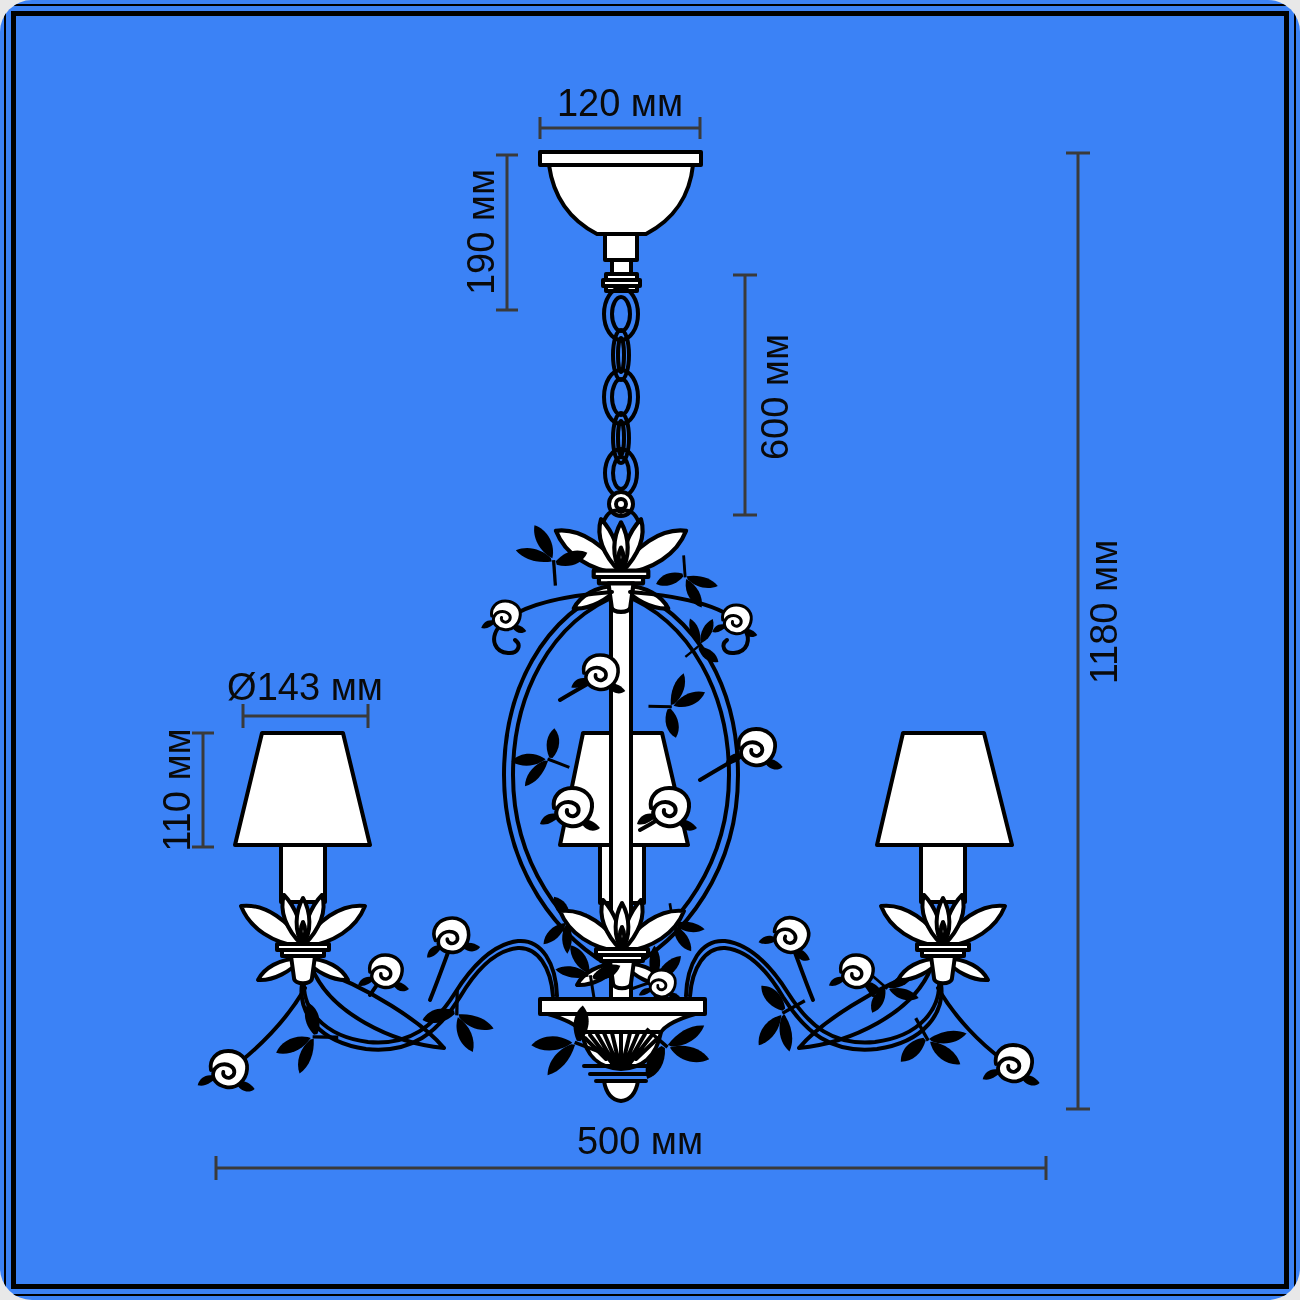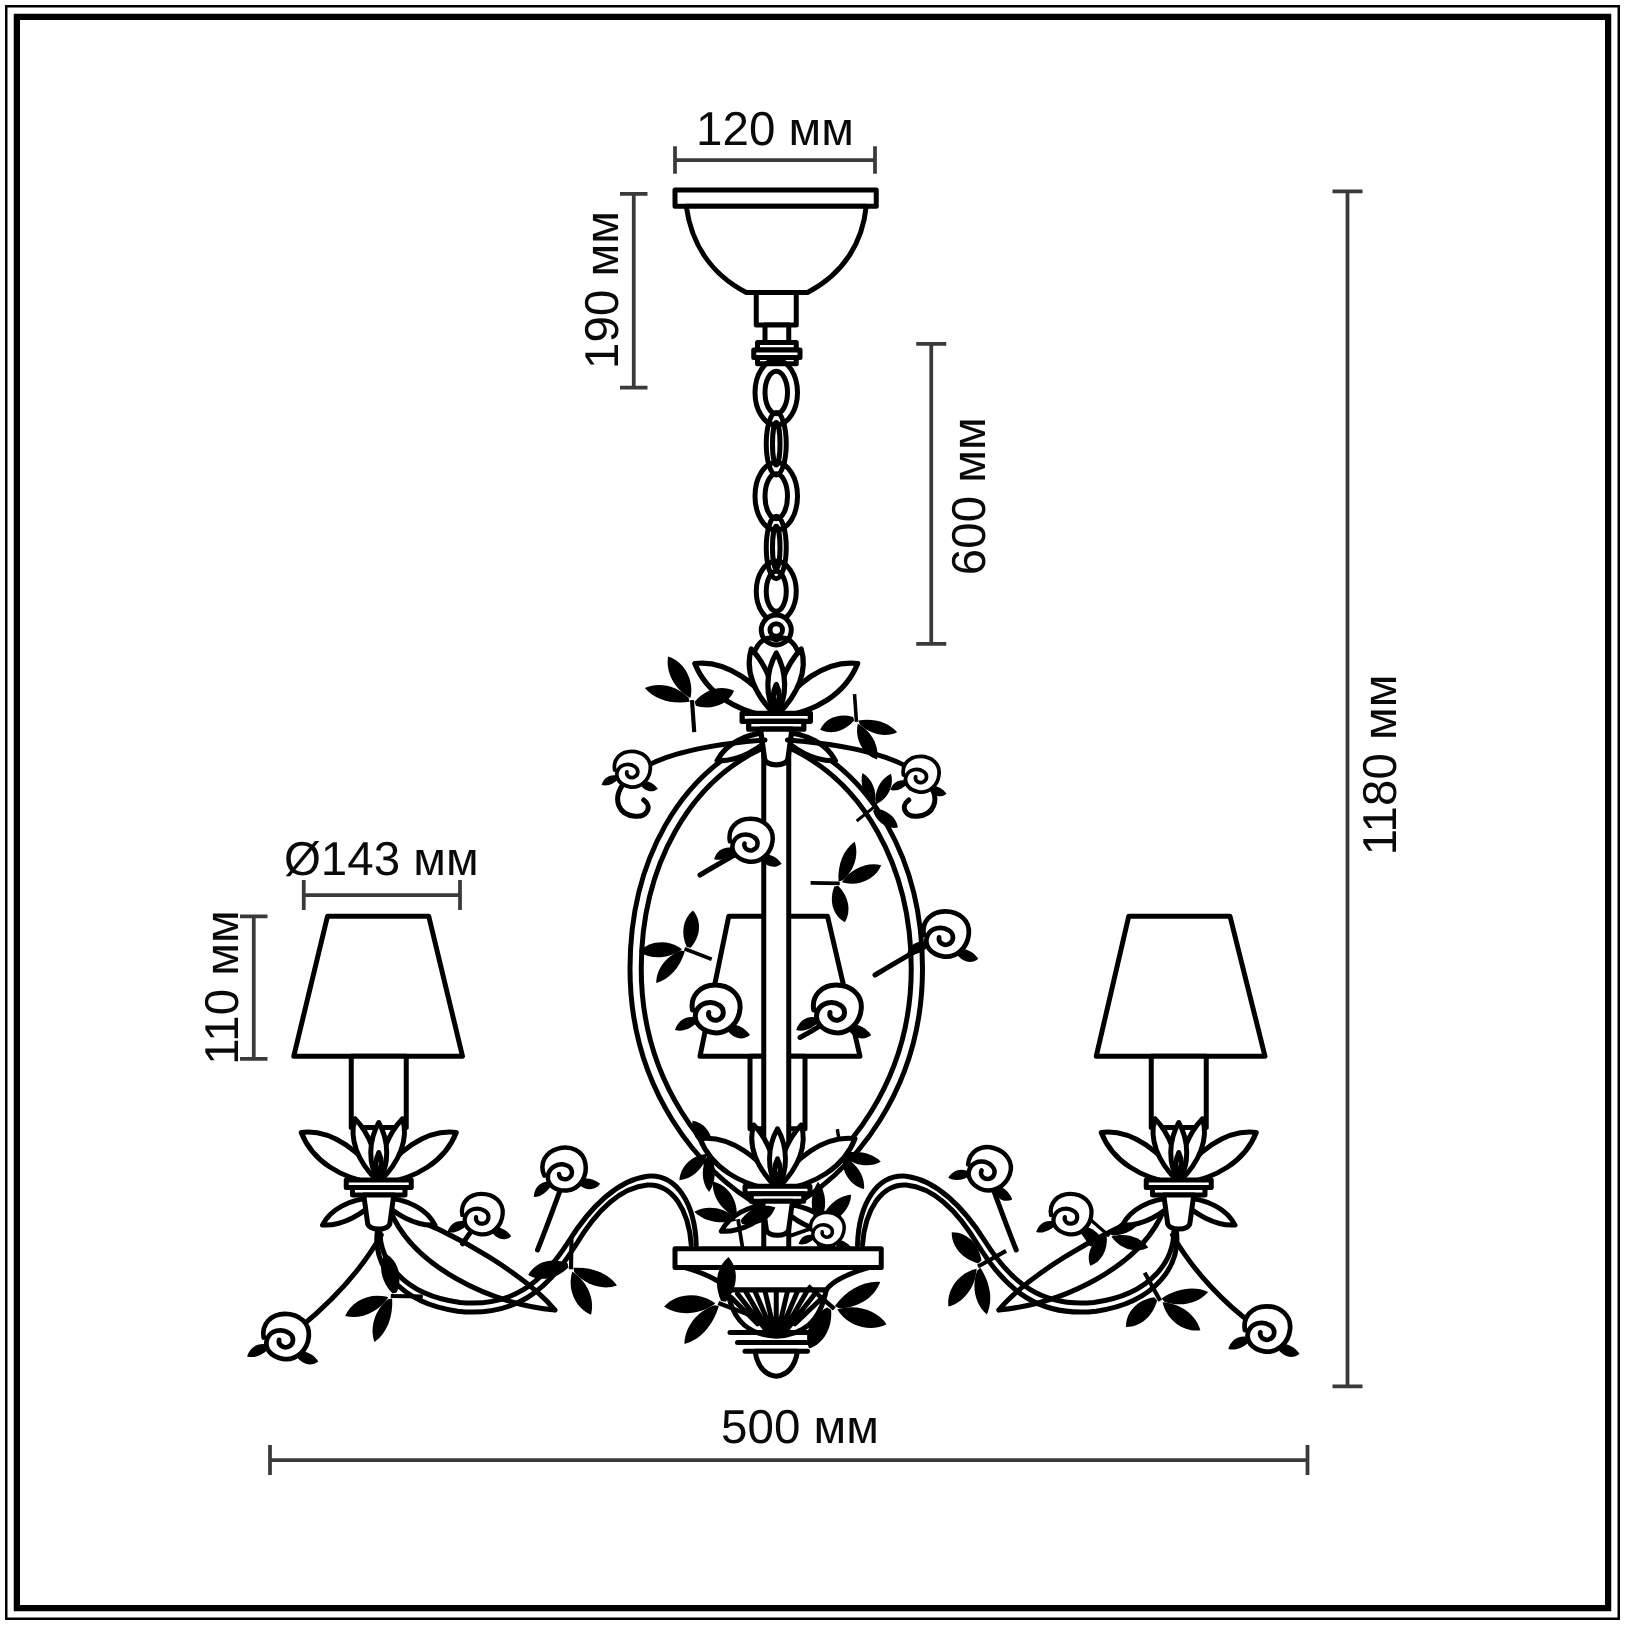--- a/index.html
+++ b/index.html
@@ -1,17 +1,17 @@
 <!DOCTYPE html>
 <html><head>
 <meta charset="utf-8">
 <style>
   html,body{margin:0;padding:0;background:#e8e8e8;}
-  .stage{position:relative;width:1300px;height:1300px;background:#ffffff;overflow:hidden;
-         font-family:"Liberation Sans", sans-serif;}
+  .stage{position:relative;width:1300px;height:1300px;background:#3b82f6;overflow:hidden;
+         font-family:"Liberation Sans", sans-serif;border-radius:32px;}
   .frame-outer{position:absolute;inset:4px;border:2px solid #000;pointer-events:none;}
   .frame-inner{position:absolute;inset:11px;border:5px solid #000;pointer-events:none;}
   svg{position:absolute;left:0;top:0;}
   
   .art   {stroke:#000;fill:none;stroke-width:4;stroke-linecap:round;stroke-linejoin:round;}
   .artw  {stroke:#000;fill:#fff;stroke-width:4;stroke-linecap:round;stroke-linejoin:round;}
   .fillb {fill:#000;stroke:none;}
   .dim   {stroke:#3a3a3a;stroke-width:3;fill:none;stroke-linecap:butt;}
   .dimtext{font-family:"Liberation Sans", sans-serif;font-size:38px;fill:#0a0a0a;}
 </style>

